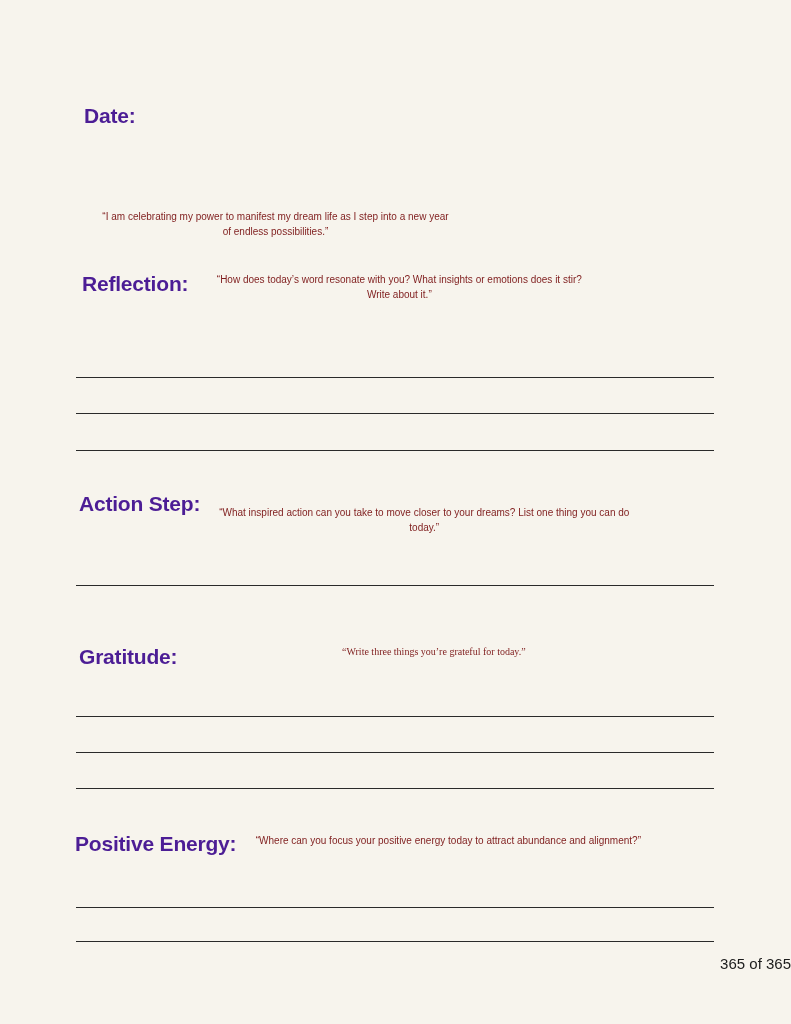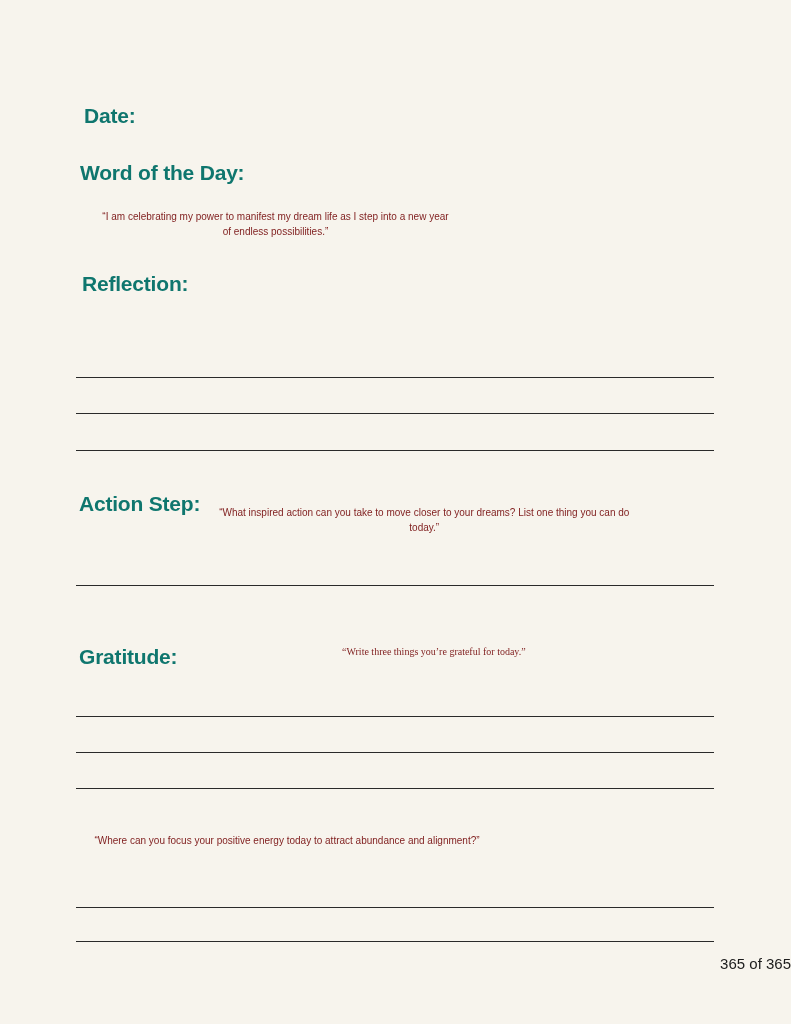--- a/index.html
+++ b/index.html
@@ -27,21 +27,21 @@
   .row {
     position: absolute;
     display: flex;
     align-items: flex-start;
   }
 
   .label {
     font-weight: 700;
     font-size: 21px;
     letter-spacing: -0.2px;
-    color: #0f766e;
+    color: #4c1d95;
     white-space: nowrap;
   }
 
   .prompt {
     font-size: 10px;
     line-height: 1.45;
     color: #7f1d1d;
     text-align: center;
   }
 
@@ -64,30 +64,28 @@
 </style>
 </head>
 <body>
 
 <div class="page">
 
   <div class="row" style="left:84px; top:104px;">
     <div class="label">Date:</div>
   </div>
 
-  <div class="row" style="left:80px; top:161px;">
-    <div class="label">Word of the Day:</div>
-  </div>
 
   <div class="row" style="left:82px; top:218px; width:650px;">
     <div class="prompt" style="width:355px; margin-left:16px; margin-top:-8px;">“I am celebrating my power to manifest my dream life as I step into a new year of endless possibilities.”</div>
   </div>
 
   <div class="row" style="left:82px; top:272px; width:650px;">
     <div class="label">Reflection:</div>
+    <div class="prompt" style="width:390px; margin-left:16px; margin-top:1px;">“How does today’s word resonate with you? What insights or emotions does it stir? Write about it.”</div>
   </div>
 
   <div class="line" style="left:76px; top:377px; width:638px;"></div>
   <div class="line" style="left:76px; top:413px; width:638px;"></div>
   <div class="line" style="left:76px; top:450px; width:638px;"></div>
 
   <div class="row" style="left:79px; top:492px; width:660px;">
     <div class="label">Action Step:</div>
     <div class="prompt" style="width:420px; margin-left:14px; margin-top:14px;text-align:center;">“What inspired action can you take to move closer to your dreams? List one thing you can do today.”</div>
   </div>
@@ -97,20 +95,21 @@
   <div class="row" style="left:79px; top:645px; width:660px;gap:27px;">
     <div class="label">Gratitude:</div>
     <div class="prompt" style="width:375px; margin-left:42px; margin-top:0;font-family:Liberation Serif, serif;">“Write three things you’re grateful for today.”</div>
   </div>
 
   <div class="line" style="left:76px; top:716px; width:638px;"></div>
   <div class="line" style="left:76px; top:752px; width:638px;"></div>
   <div class="line" style="left:76px; top:788px; width:638px;"></div>
 
   <div class="row" style="left:75px; top:832px; width:665px;">
+    <div class="label">Positive Energy:</div>
     <div class="prompt" style="width:400px; margin-left:12px; margin-top:2px;">“Where can you focus your positive energy today to attract abundance and alignment?”</div>
   </div>
 
   <div class="line" style="left:76px; top:907px; width:638px;"></div>
   <div class="line" style="left:76px; top:941px; width:638px;"></div>
 
   <div class="footer">365 of 365</div>
 
 </div>
 

